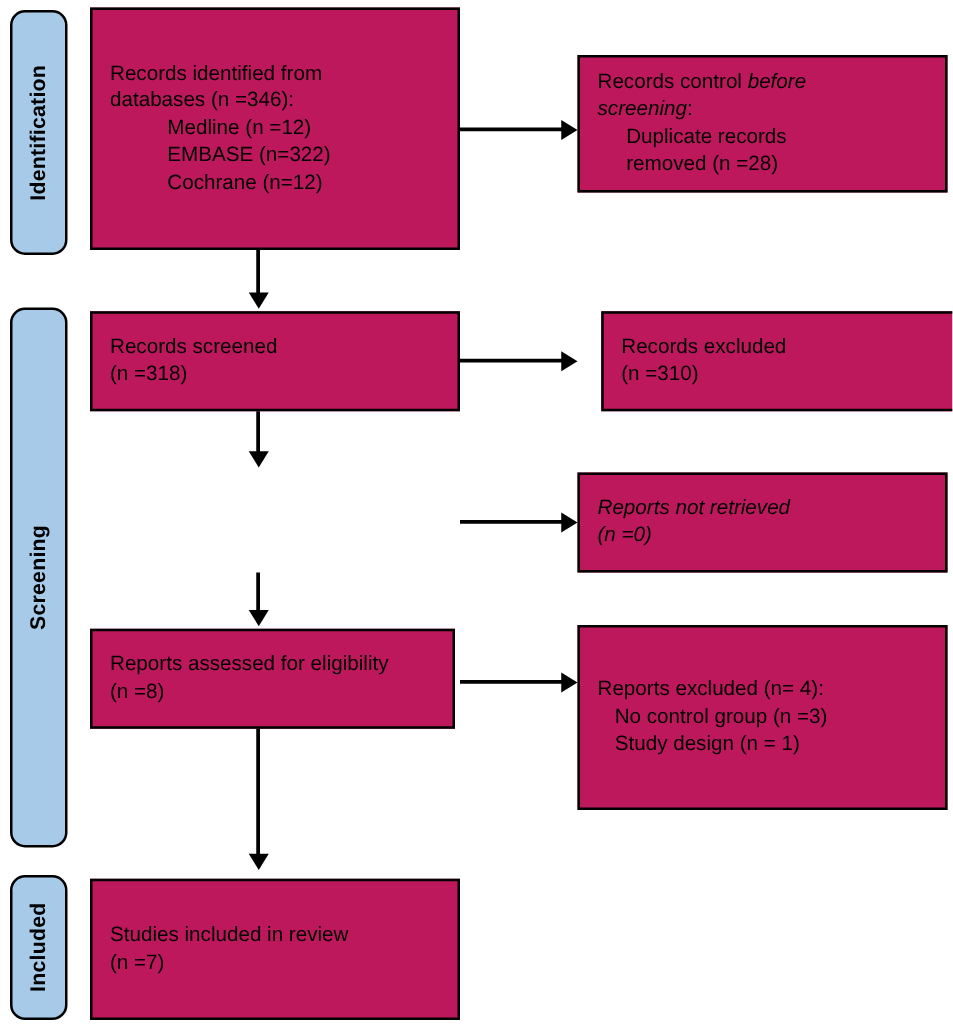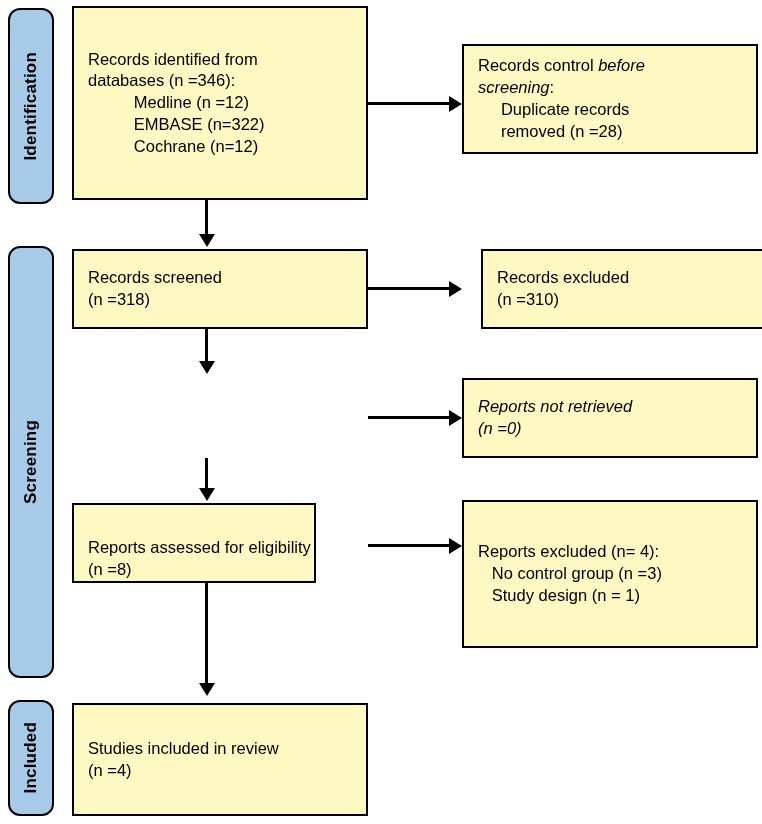--- a/index.html
+++ b/index.html
@@ -37,21 +37,21 @@
     font-size: 17px;
     font-weight: bold;
     letter-spacing: 0.2px;
     color: #000000;
     white-space: nowrap;
   }
 
   
   .box {
     position: absolute;
-    background: #fef9c3;
+    background: #be185d;
     border: 2px solid #000000;
     box-sizing: border-box;
     display: flex;
     align-items: center;
     padding: 0 0 0 14px;
   }
   .box-text {
     font-size: 16.5px;
     line-height: 1.32;
     white-space: pre-wrap;
@@ -148,35 +148,35 @@
   <div class="arrow-right" style="left:449px; top:409.5px;"></div>
 
   <div class="box" style="left:462px; top:378px; width:296px; height:80px;font-style:italic;">
     <div class="box-text"><span>Reports not retrieved</span>
 <span>(n =0)</span></div>
   </div>
 
   <div class="line-v" style="left:205px; top:458px; width:3px; height:32px;"></div>
   <div class="arrow-down" style="left:198.5px; top:488px;"></div>
 
-  <div class="box" style="left:72px; top:503px; width:244px; height:80px;align-items:flex-end;">
+  <div class="box" style="left:72px; top:503px; width:292px; height:80px;">
     <div class="box-text"><span>Reports assessed for eligibility</span>
 <span>(n =8)</span></div>
   </div>
 
   <div class="line-h" style="left:368px; top:544px; width:82px;"></div>
   <div class="arrow-right" style="left:449px; top:537.5px;"></div>
 
   <div class="box" style="left:462px; top:500px; width:296px; height:148px;align-items:center;">
     <div class="box-text"><span>Reports excluded (n= 4):</span>
    <span>No control group (n =3)</span>
    <span>Study design (n = 1)</span></div>
   </div>
 
   <div class="line-v" style="left:205px; top:583px; width:3px; height:102px;"></div>
   <div class="arrow-down" style="left:198.5px; top:683px;"></div>
 
   <div class="box" style="left:72px; top:703px; width:296px; height:113px;">
     <div class="box-text"><span>Studies included in review</span>
-<span>(n =4)</span></div>
+<span>(n =7)</span></div>
   </div>
 
 </div>
 
 </body></html>

